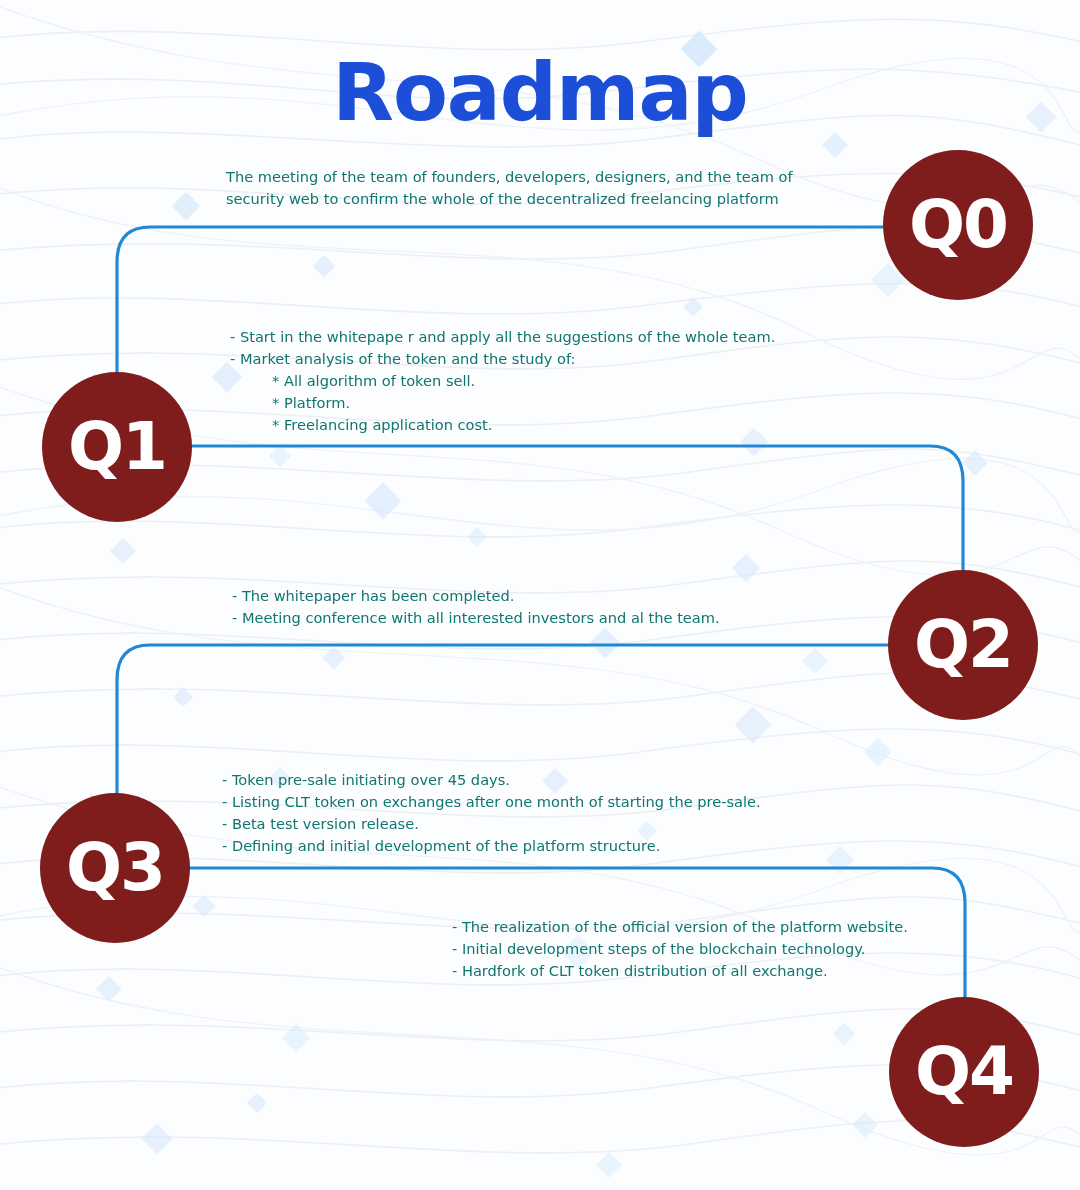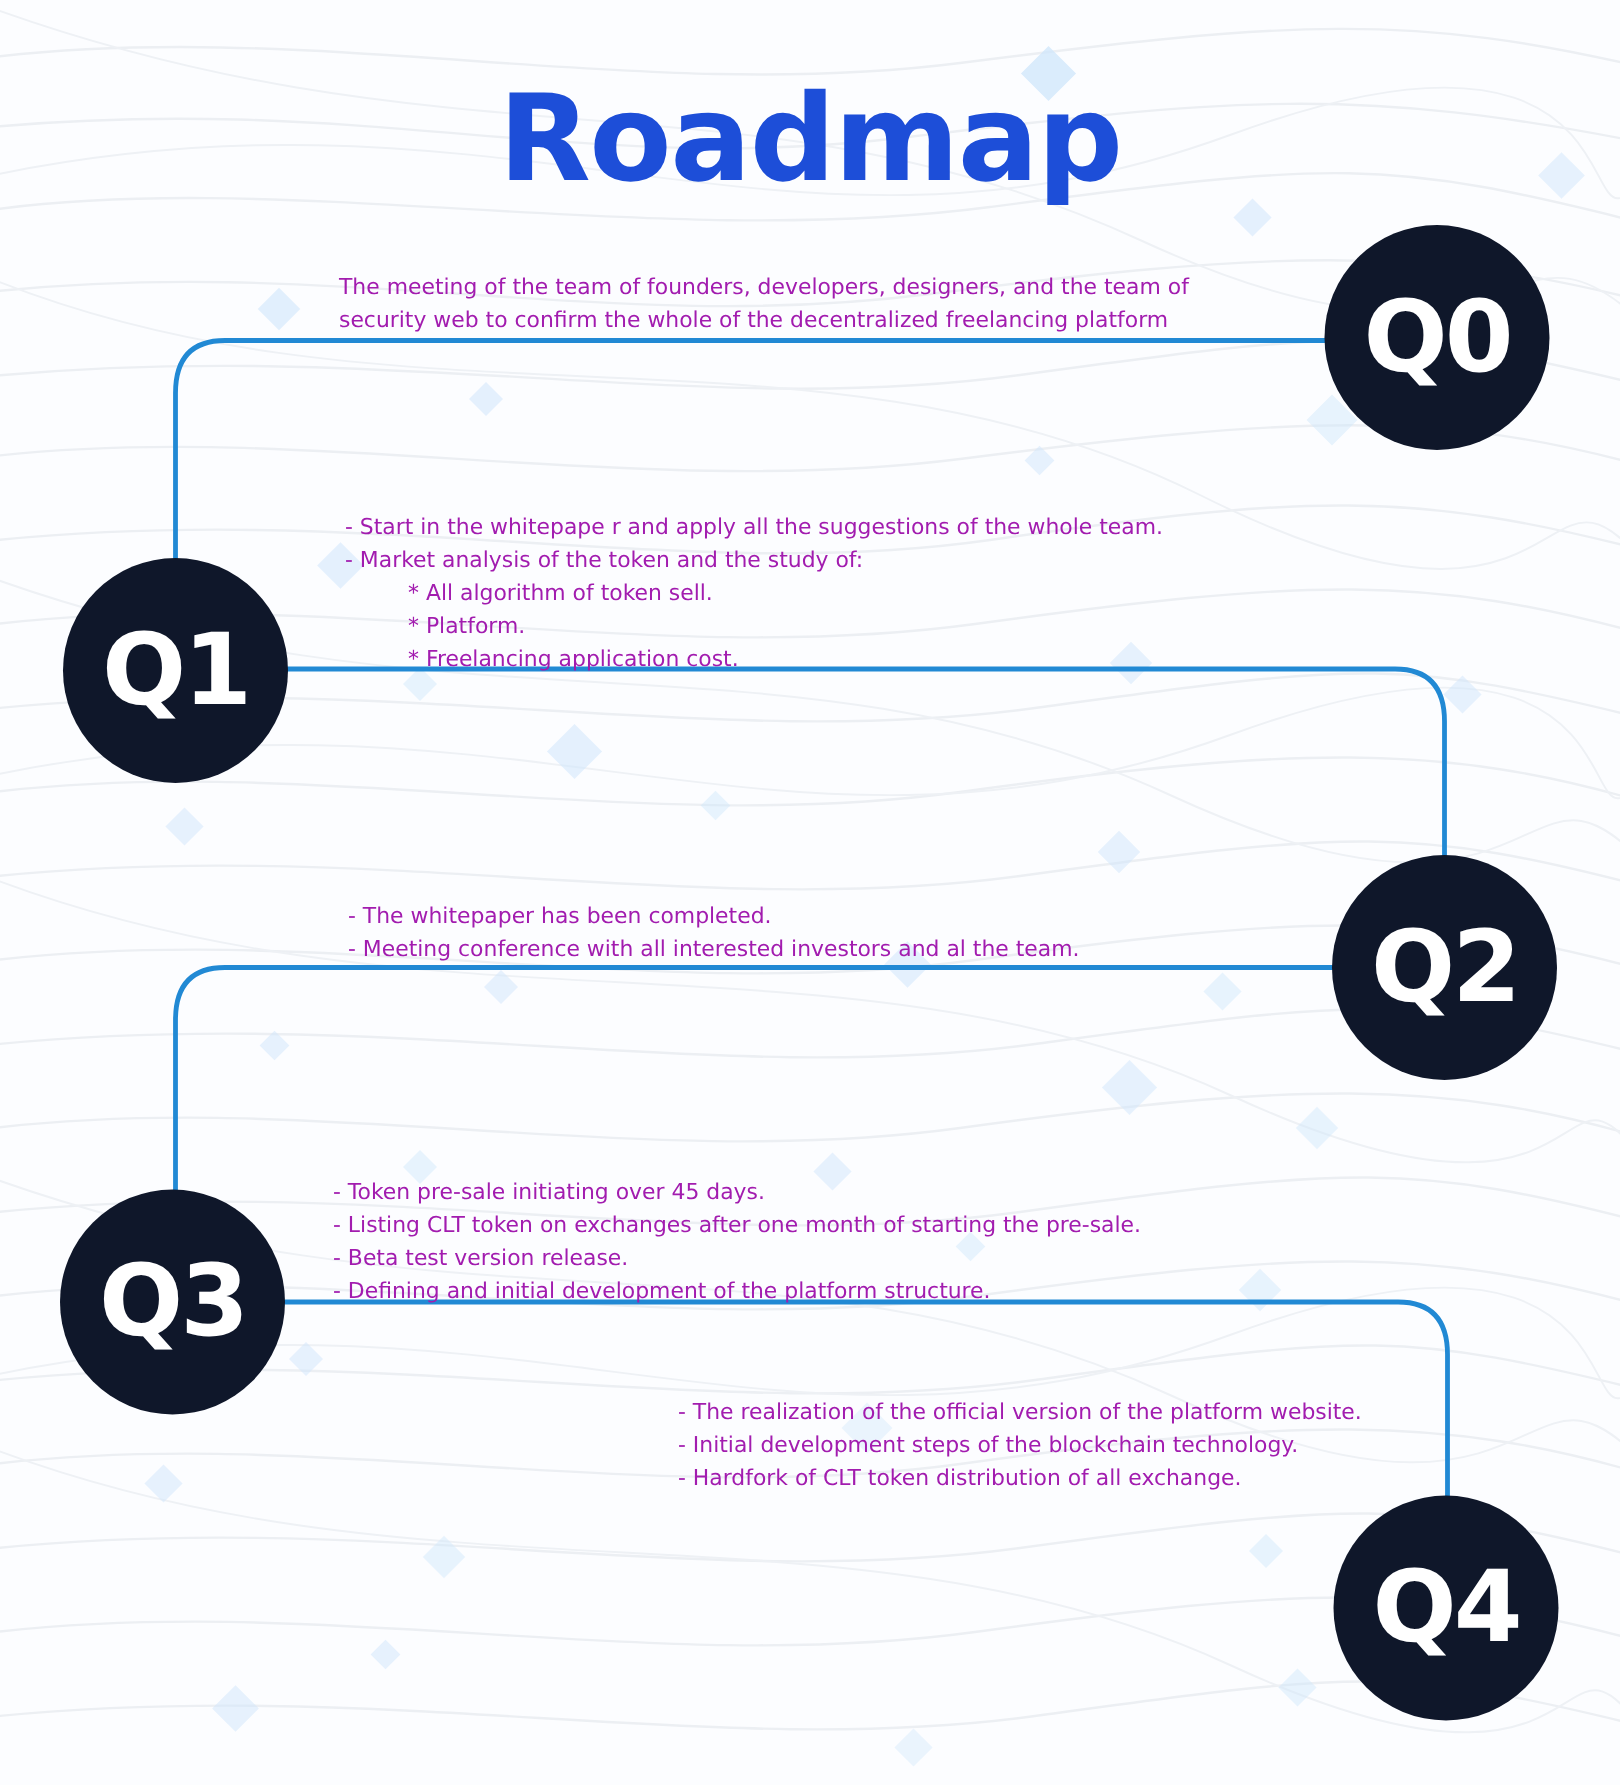--- a/index.html
+++ b/index.html
@@ -51,21 +51,21 @@
     color:#1d4ed8;
     font-family:"DejaVu Sans", sans-serif;
   }
 
   
   .q-circle {
     position:absolute;
     width:150px;
     height:150px;
     border-radius:50%;
-    background:#0f172a;
+    background:#7f1d1d;
     display:flex;
     align-items:center;
     justify-content:center;
   }
   .q-circle span {
     color:#ffffff;
     font-size:66px;
     font-weight:bold;
     letter-spacing:-2px;
     line-height:1;
@@ -74,26 +74,25 @@
 
   #circle-q0 { left:883px; top:150px; }
   #circle-q1 { left:42px;  top:372px; }
   #circle-q2 { left:888px; top:570px; }
   #circle-q3 { left:40px;  top:793px; }
   #circle-q4 { left:889px; top:997px; }
 
   
   .q-text {
     position:absolute;
-    color:#a21caf;
+    color:#0f766e;
     font-size:14.6px;
     line-height:22px;
     font-family:"DejaVu Sans", sans-serif;
     white-space:nowrap;
-    margin-top:15px;
   }
   .q-text .line { display:block; }
   .q-text .sub  { display:block; padding-left:42px; }
 
   #text-q0 { left:226px; top:166px; }
   #text-q1 { left:230px; top:326px; }
   #text-q2 { left:232px; top:585px; }
   #text-q3 { left:222px; top:769px; }
   #text-q4 { left:452px; top:916px; }
 </style>

